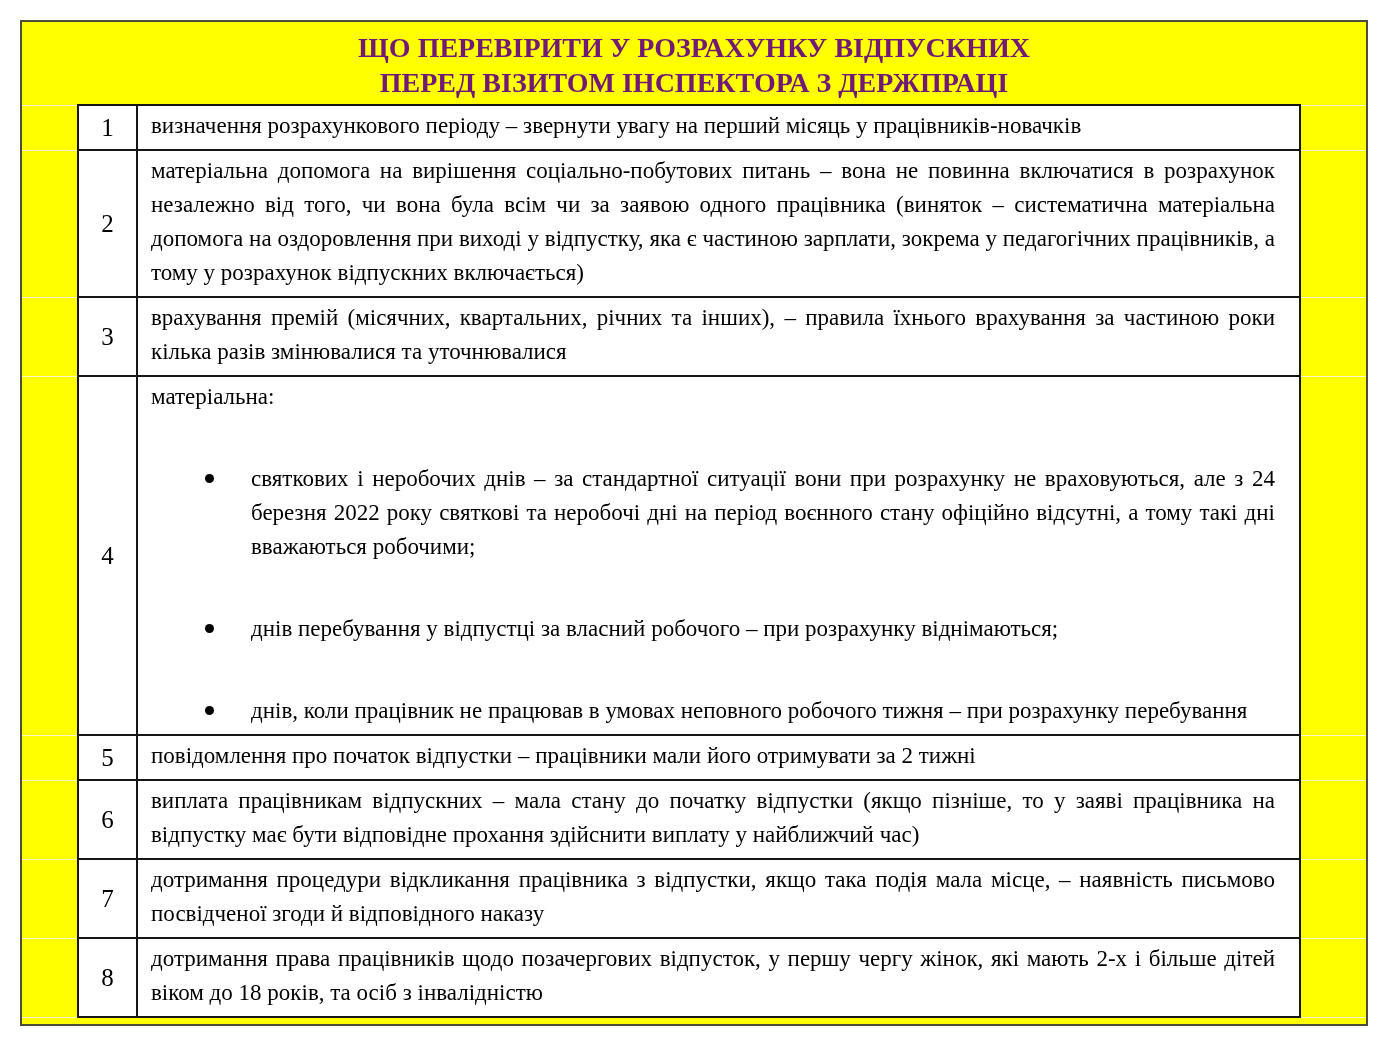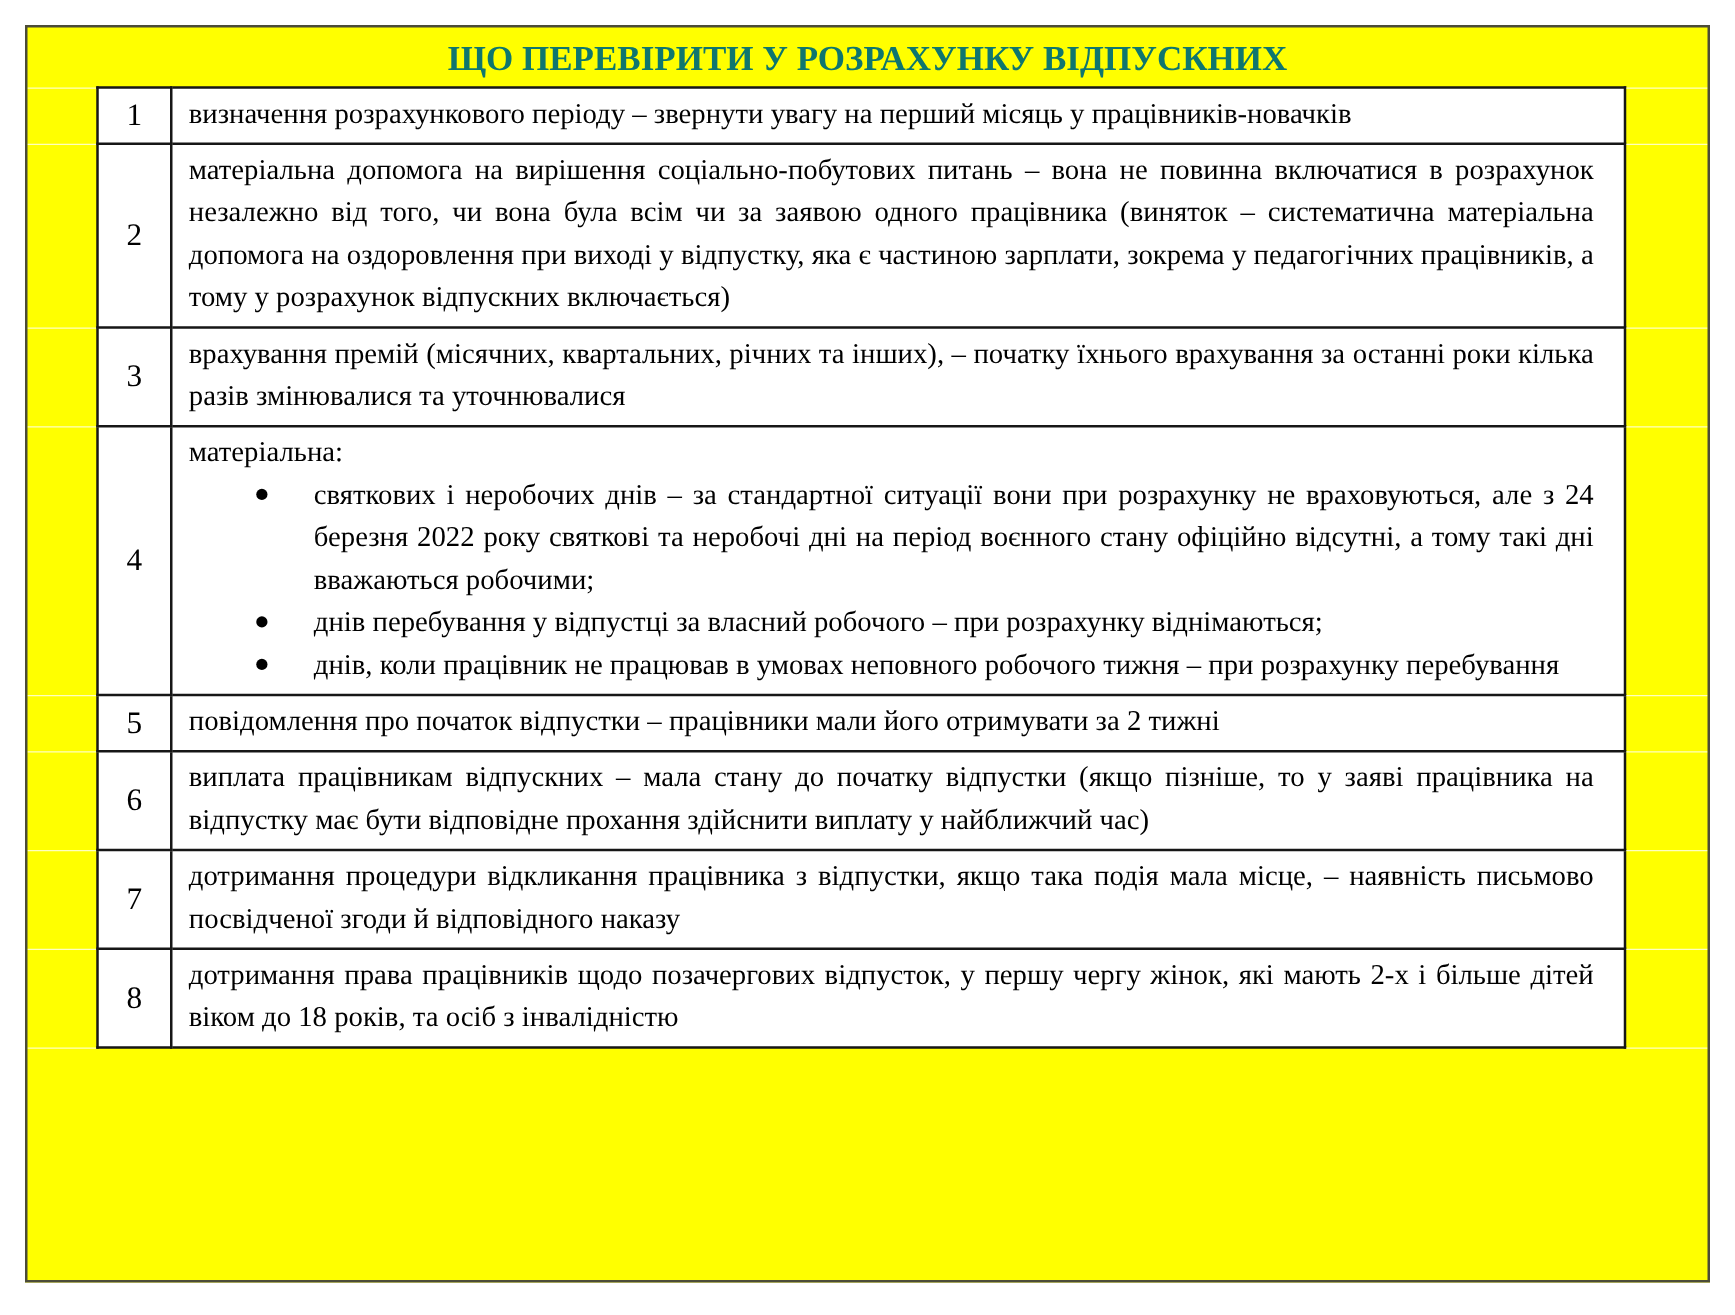--- a/index.html
+++ b/index.html
@@ -24,21 +24,21 @@
     border: 2px solid #4c4c38;
     box-sizing: content-box;
     overflow: hidden;
   }
   .title {
     text-align: center;
     font-weight: bold;
     font-size: 28px;
     line-height: 35px;
     padding-top: 8px;
-    color: #0f766e;
+    color: #701a75;
   }
   table.checklist {
     border-collapse: collapse;
     table-layout: fixed;
     width: 100%;
     margin-top: 4px;
   }
   td {
     vertical-align: middle;
   }
@@ -71,38 +71,40 @@
     text-align: justify;
   }
   ul.bullets {
     margin: 0;
     padding: 0 0 0 100px;
     list-style: none;
   }
   ul.bullets li {
     position: relative;
     text-align: justify;
+    margin-top: 48px;
   }
   ul.bullets li::before {
     content: "";
     position: absolute;
     left: -46px;
     top: 12px;
     width: 9px;
     height: 9px;
     border-radius: 50%;
     background: #000000;
   }
 </style>
 </head>
 <body>
 
 <div class="panel">
   <div class="title">
     <div>ЩО ПЕРЕВІРИТИ У РОЗРАХУНКУ ВІДПУСКНИХ</div>
+    <div>ПЕРЕД ВІЗИТОМ ІНСПЕКТОРА З ДЕРЖПРАЦІ</div>
   </div>
   <table class="checklist">
     <colgroup>
       <col style="width:56px">
       <col style="width:59px">
       <col style="width:1163px">
       <col style="width:66px">
     </colgroup>
     <tbody id="rows">
         <tr>
@@ -118,21 +120,21 @@
           <td class="num">2</td>
           <td class="text">
             <div class="para">матеріальна допомога на вирішення соціально-побутових питань – вона не повинна включатися в розрахунок незалежно від того, чи вона була всім чи за заявою одного працівника (виняток – систематична матеріальна допомога на оздоровлення при виході у відпустку, яка є частиною зарплати, зокрема у педагогічних працівників, а тому у розрахунок відпускних включається)</div>
           </td>
           <td class="gutter"></td>
         </tr>
         <tr>
           <td class="gutter"></td>
           <td class="num">3</td>
           <td class="text">
-            <div class="para">врахування премій (місячних, квартальних, річних та інших), – початку їхнього врахування за останні роки кілька разів змінювалися та уточнювалися</div>
+            <div class="para">врахування премій (місячних, квартальних, річних та інших), – правила їхнього врахування за частиною роки кілька разів змінювалися та уточнювалися</div>
           </td>
           <td class="gutter"></td>
         </tr>
         <tr>
           <td class="gutter"></td>
           <td class="num">4</td>
           <td class="text">
             <div class="para">матеріальна:</div>
             <ul class="bullets">
               <li>святкових і неробочих днів – за стандартної ситуації вони при розрахунку не враховуються, але з 24 березня 2022 року святкові та неробочі дні на період воєнного стану офіційно відсутні, а тому такі дні вважаються робочими;</li>

